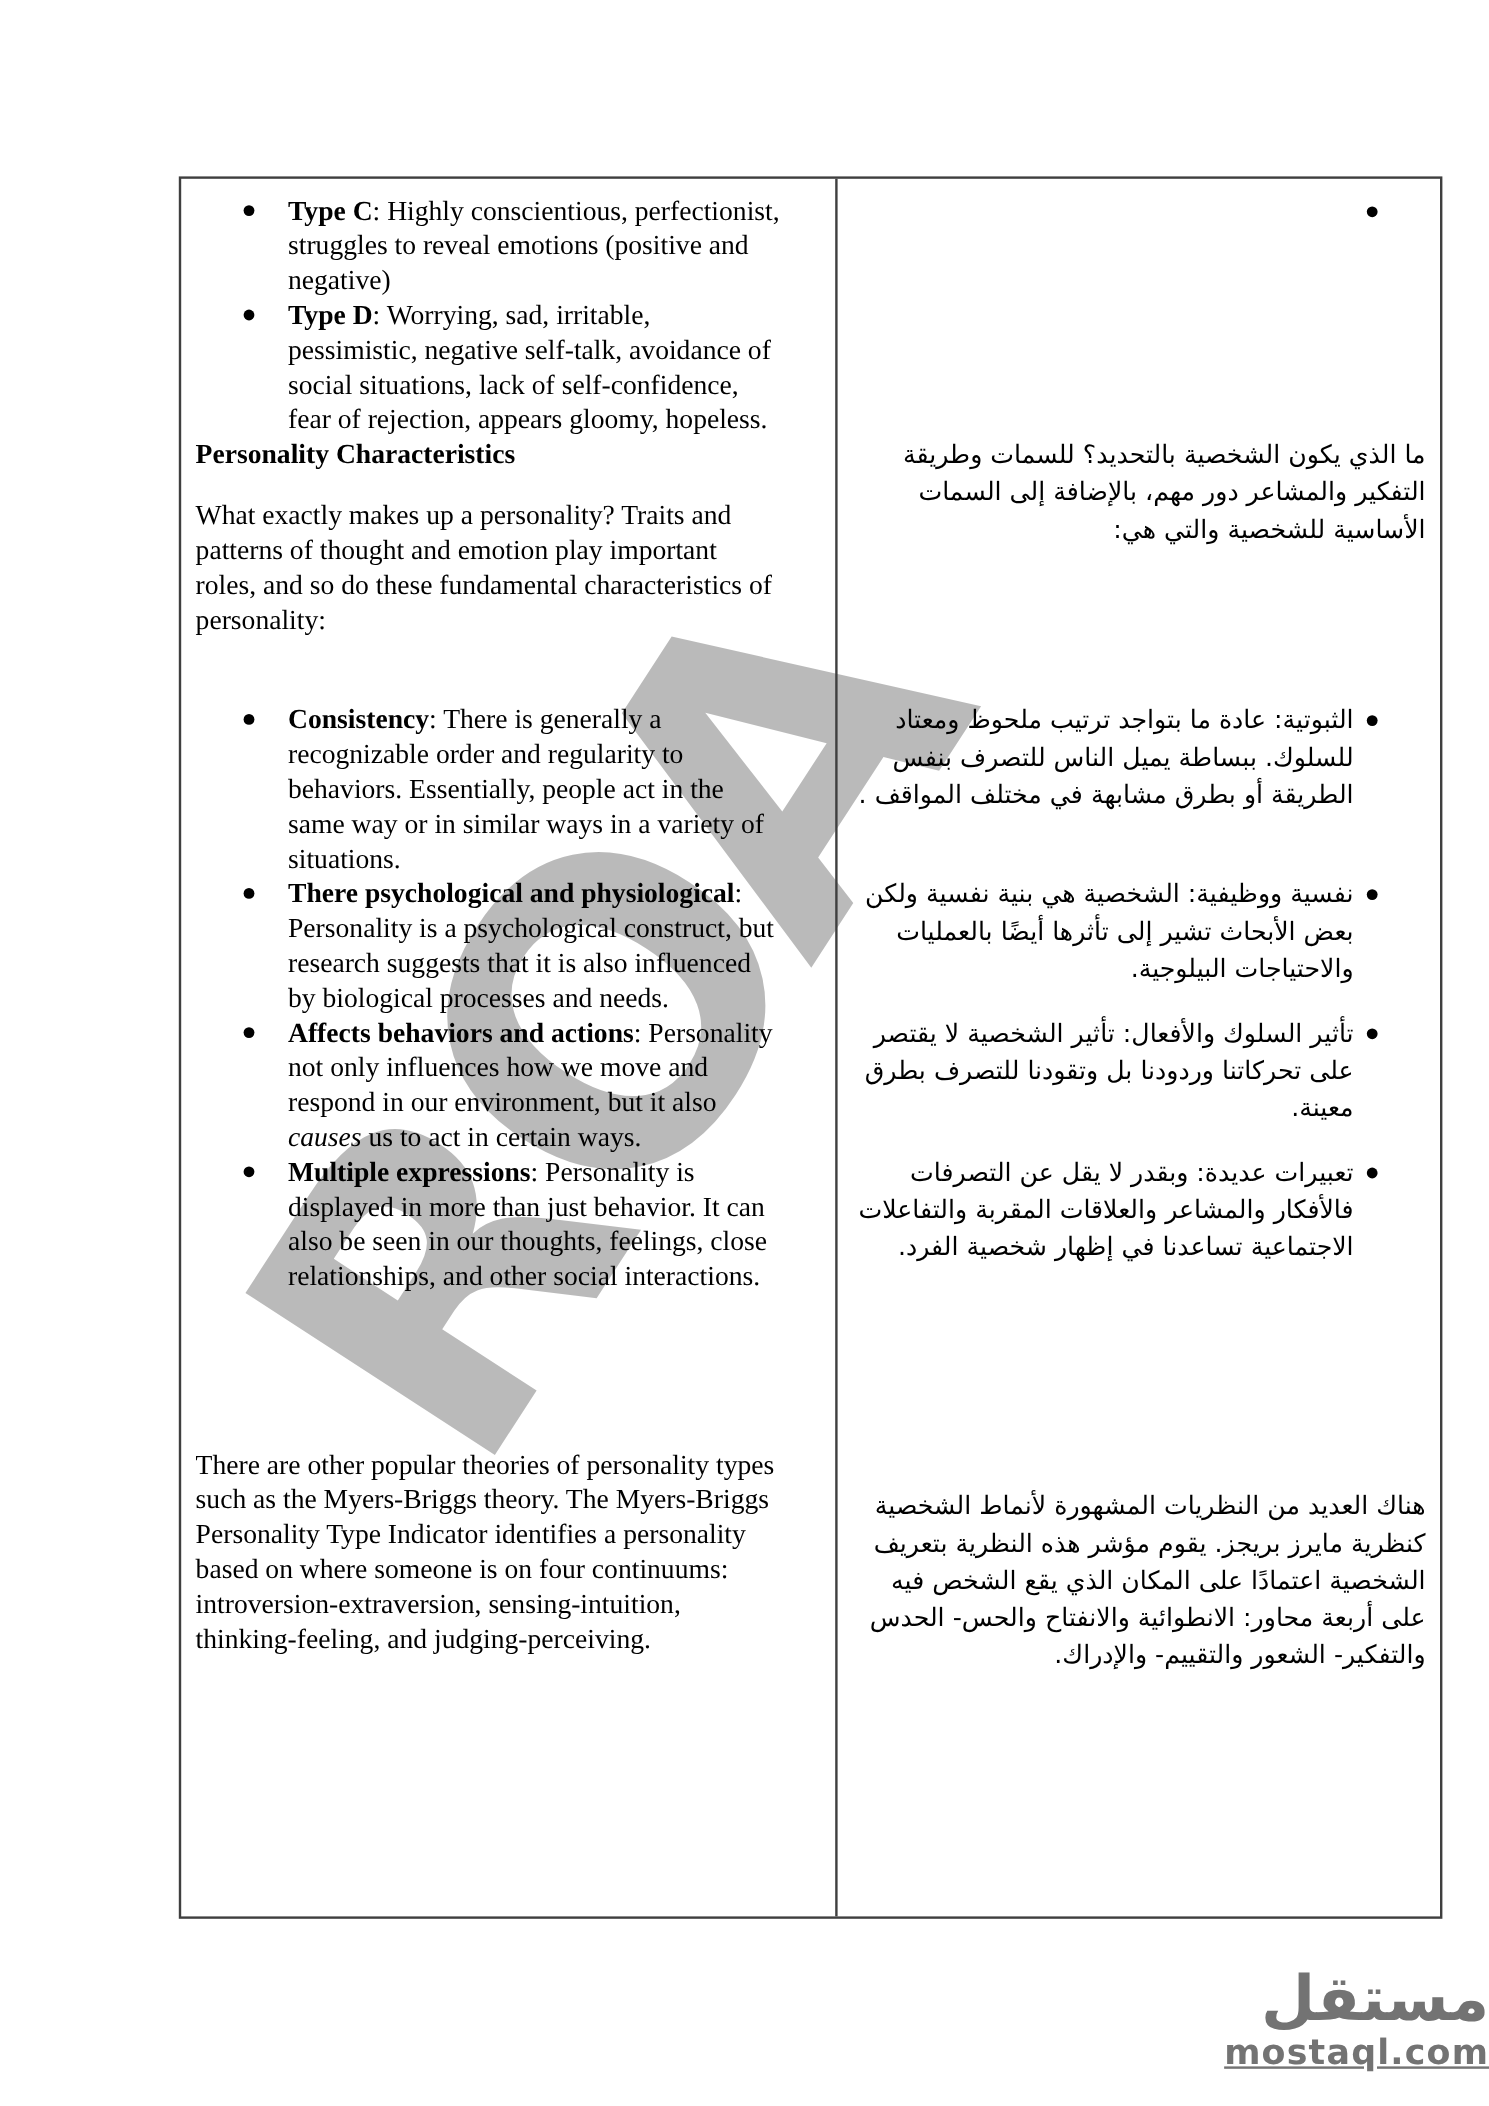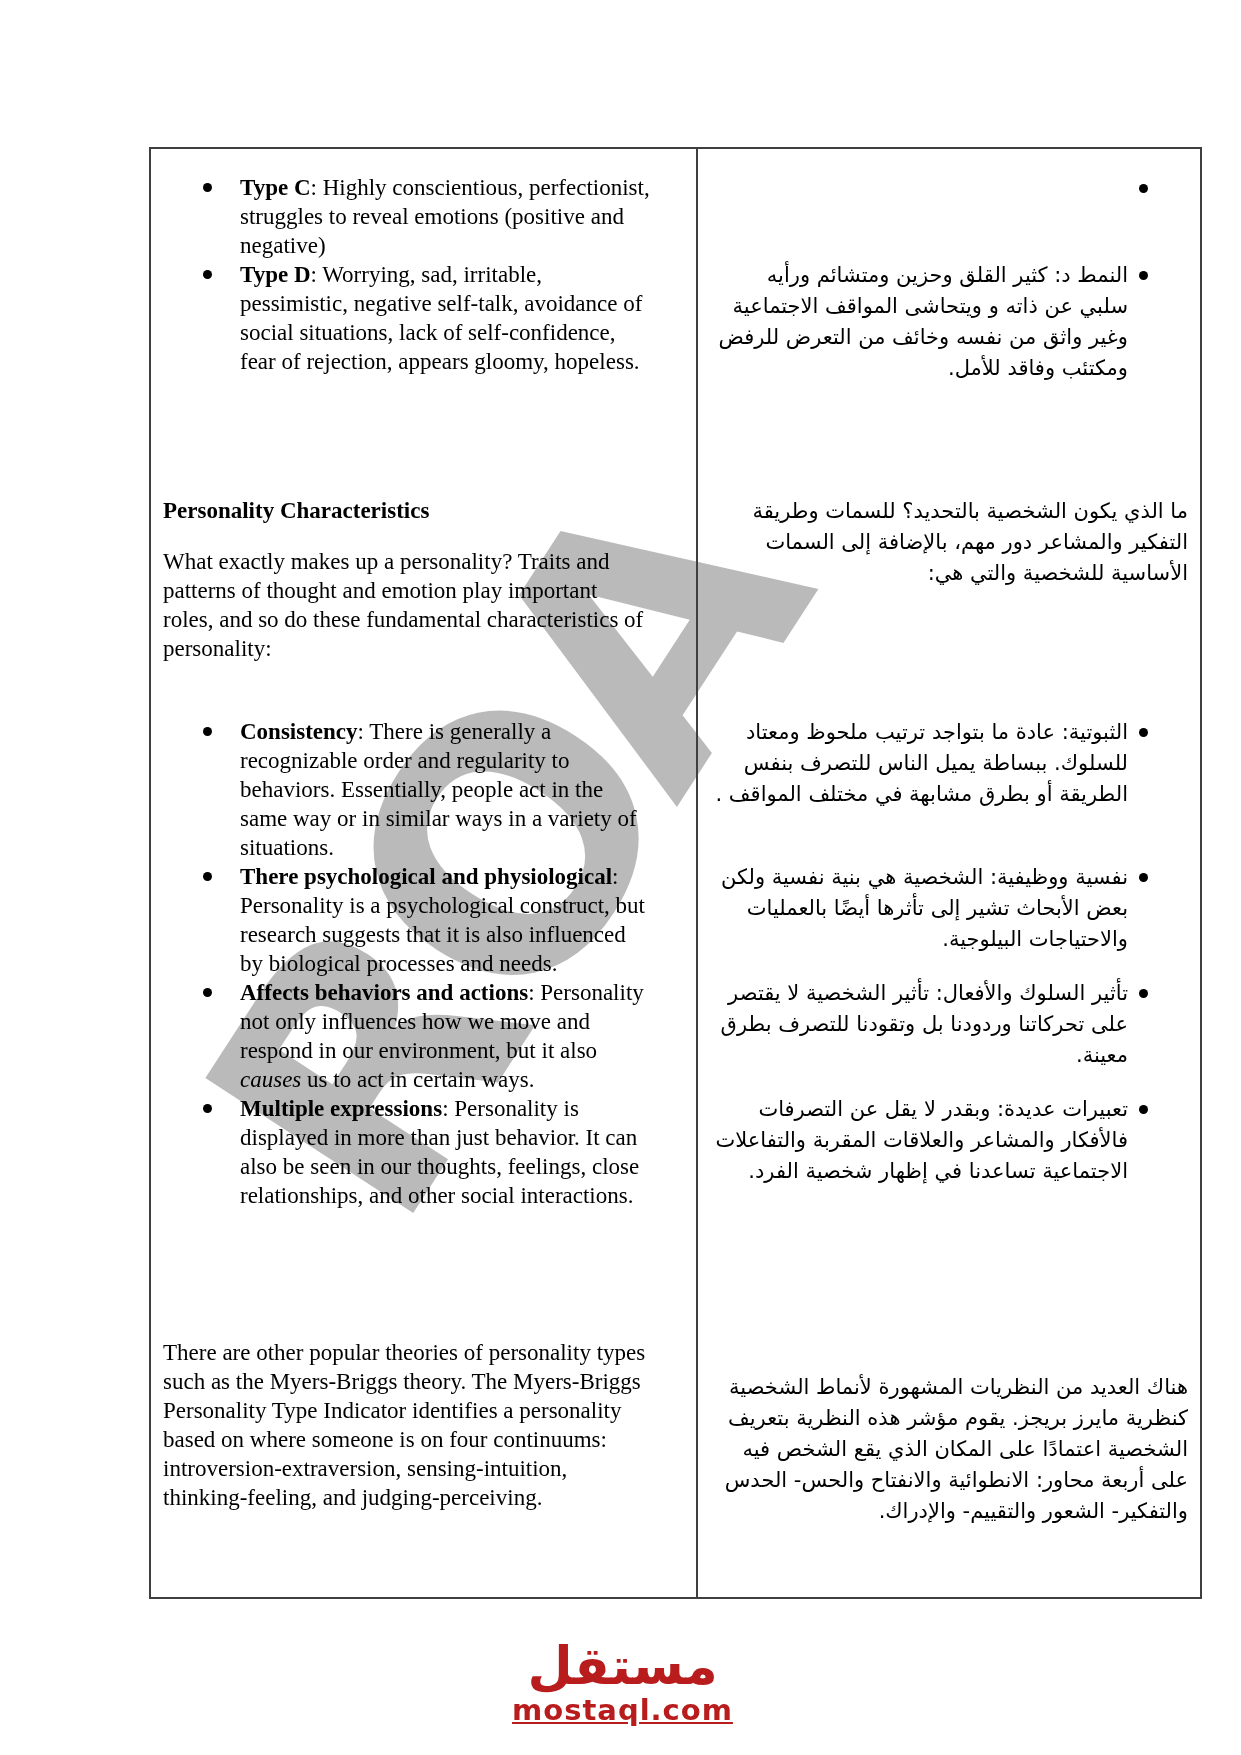--- a/index.html
+++ b/index.html
@@ -21,22 +21,22 @@
     font-size:340px;
     letter-spacing:-14px;
     color:rgba(0,0,0,0.27);
     white-space:nowrap;
     z-index:0;
     user-select:none;
   }
   .site-wm{
     position:absolute;
     top:1638px;left:4px;right:0;
-    text-align:center;
-    color:#b91c1c;
+    text-align:right;
+    color:#737373;
     z-index:0;
     user-select:none;
   }
   .site-logo{
     font-family:"DejaVu Sans", sans-serif;
     font-weight:700;
     font-size:52px;
     line-height:56px;
   }
   .site-domain{
@@ -89,21 +89,21 @@
   .li .mark{
     position:absolute;left:40px;top:10px;
     width:9px;height:9px;border-radius:50%;background:#000;
   }
   .li-ar{position:relative;padding-right:60px;}
   .li-ar .mark{
     position:absolute;right:40px;top:11px;
     width:9px;height:9px;border-radius:50%;background:#000;
   }
   
-  .section-1{padding-top:24px;margin-bottom:112px;}
+  .section-1{padding-top:12px;}
   .intro-pair{margin-bottom:54px;}
   .section-2{margin-bottom:128px;}
   .ar-offset{margin-top:34px;}
   p{margin:0;}
 </style>
 </head>
 <body>
 
 <div class="wm-big">ROA</div>
 
@@ -124,26 +124,20 @@
         </div>
       </div>
     </div>
     <div class="pair">
       <div class="cell-en">
         <div class="li">
           <span class="mark"></span>
           <span class="b">Type D</span><span>: Worrying, sad, irritable, pessimistic, negative self-talk, avoidance of social situations, lack of self-confidence, fear of rejection, appears gloomy, hopeless.</span>
         </div>
       </div>
-      <div class="cell-ar">
-        <div class="li-ar">
-          <span class="mark"></span>
-          <span>النمط د: كثير القلق وحزين ومتشائم ورأيه سلبي عن ذاته و ويتحاشى المواقف الاجتماعية وغير واثق من نفسه وخائف من التعرض للرفض ومكتئب وفاقد للأمل.</span>
-        </div>
-      </div>
     </div>
   </div>
 
   <div class="section-2">
     <div class="pair intro-pair">
       <div class="cell-en">
         <p class="heading">Personality Characteristics</p>
         <p>What exactly makes up a personality? Traits and patterns of thought and emotion play important roles, and so do these fundamental characteristics of personality:</p>
       </div>
       <div class="cell-ar">

